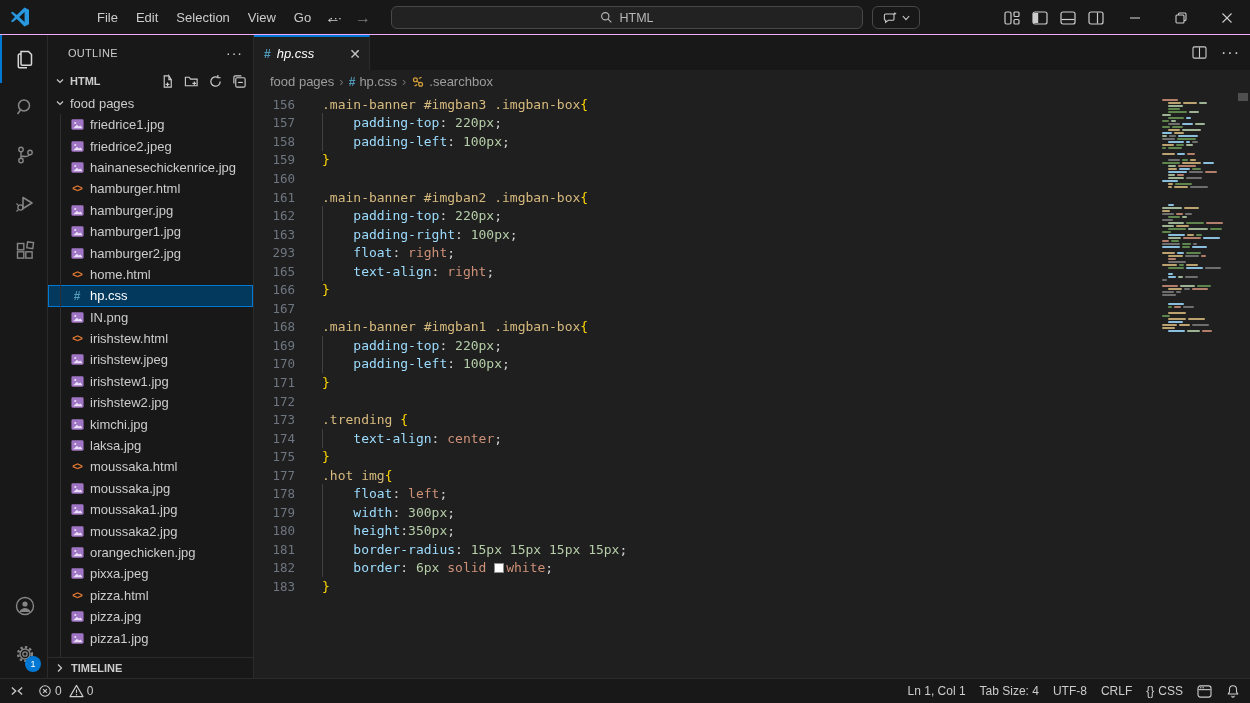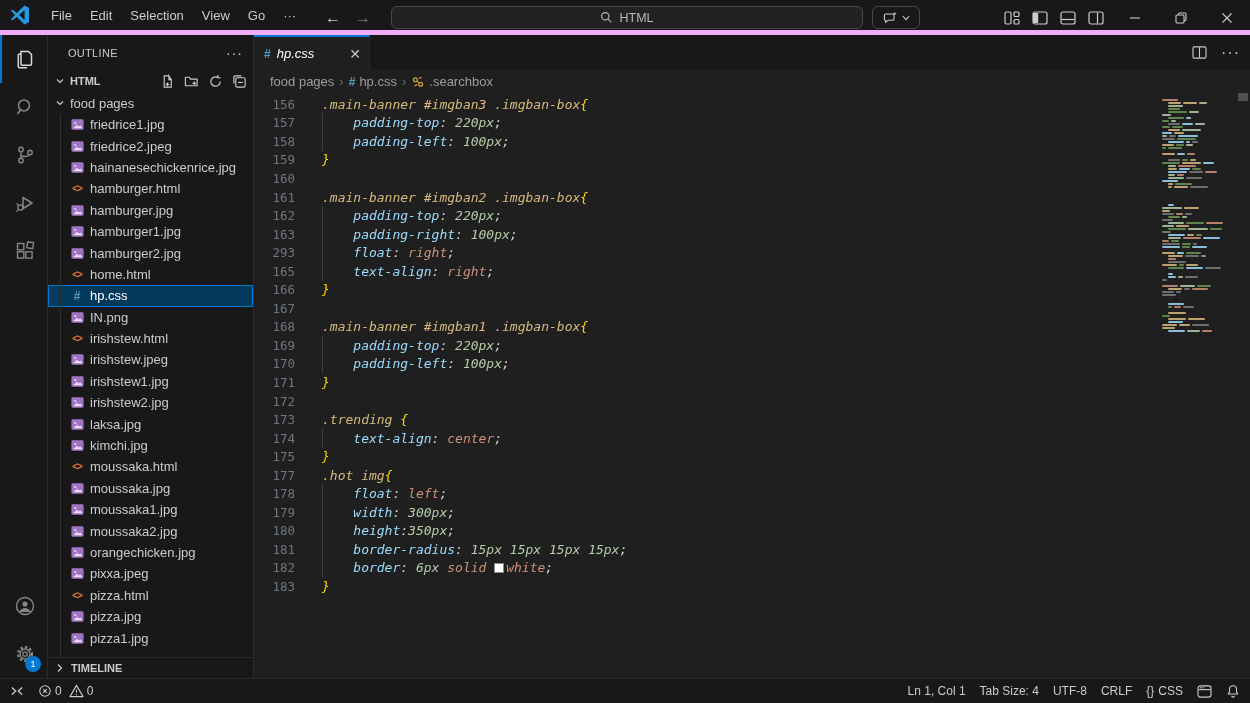--- a/index.html
+++ b/index.html
@@ -2,22 +2,22 @@
 <html><head>
 <meta charset="utf-8">
 <style>
   * { margin:0; padding:0; box-sizing:border-box; }
   html,body { width:1250px; height:703px; overflow:hidden; background:#181818;
               font-family:"Liberation Sans", sans-serif; }
   .app { position:relative; width:1250px; height:703px; background:#181818; color:#cccccc; }
 
   
   .titlebar { position:absolute; left:0; top:0; width:1250px; height:35px;
-              background:#181818; border-bottom:5px solid #f0abfc;
-              display:flex; align-items:center; }
+              background:#181818; border-bottom:1px solid #f0abfc;
+              display:flex; align-items:center;gap:46px; }
   .vscode-logo { width:20px; height:20px; margin:0 12px 0 10px; flex:none; }
   .menus { display:flex; align-items:center; font-size:13px; color:#cccccc; }
   .menu-item { padding:4px 9px; border-radius:5px; cursor:default; }
   .nav-arrows { position:absolute; left:325px; top:0; height:35px; display:flex; align-items:center; gap:14px;
                 font-size:16px; }
   .arrow-back { color:#cccccc; } .arrow-fwd { color:#7a7a7a; }
   .cmd-center { position:absolute; left:391px; top:6px; width:472px; height:23px;
                 background:#222222; border:1px solid #484848; border-radius:6px;
                 display:flex; align-items:center; justify-content:center;
                 font-size:12.5px; color:#b8b8b8; gap:6px; }
@@ -78,21 +78,21 @@
                  font-size:13px; color:#9d9d9d; gap:5px; background:#1f1f1f; }
   .bc-sep { color:#6e6e6e; font-size:13px; }
   .bc-item { display:flex; align-items:center; gap:4px; }
   .bc-hash { color:#519aba; font-weight:bold; font-size:12px; }
 
   .code-area { flex:1; position:relative; overflow:hidden; font-family:"DejaVu Sans Mono", monospace;
                font-size:13px; }
   .code-scroll { position:absolute; left:0; top:2px; right:90px; }
   .cl { height:18.56px; display:flex; white-space:pre; align-items:center; }
   .ln { width:41px; text-align:right; color:#6e7681; flex:none; font-size:12.5px; }
-  .ct { margin-left:27px; position:relative;font-style:italic; }
+  .ct { margin-left:27px; position:relative; }
   .guide { position:absolute; left:0; top:-2px; bottom:-2px; width:1px; background:#404040; }
   .c-pl { color:#d4d4d4; } .c-se { color:#d7ba7d; } .c-br { color:#ffd700; }
   .c-pr { color:#9cdcfe; } .c-nu { color:#b5cea8; } .c-va { color:#ce9178; }
   .c-pu { color:#d4d4d4; }
   .swatch { display:inline-block; width:10px; height:10px; background:#ffffff;
             border:1px solid #8a8a8a; vertical-align:-1px; margin-right:2px; }
 
   .minimap { position:absolute; top:0; right:14px; width:74px; padding-top:3px; }
   .mm-row { height:2px; margin-bottom:1px; display:flex; gap:2px; }
   .mm-seg { height:2px; border-radius:1px; opacity:.85; }
@@ -398,31 +398,31 @@
               <span class="file-label">irishstew2.jpg</span>
             </div>
             <div class="file-row">
               <span class="file-icon">
                 <svg width="15" height="15" viewBox="0 0 16 16">
                   <rect x="1.5" y="2.5" width="13" height="11" rx="1.5" fill="#a074c4"></rect>
                   <circle cx="5.6" cy="6.4" r="1.15" fill="#e9def6"></circle>
                   <path d="M3.4 12 L7.4 8.2 L9.5 10.2 L11 9 L12.8 10.8 V12 Z" fill="#e9def6"></path>
                 </svg>
               </span>
+              <span class="file-label">kimchi.jpg</span>
+            </div>
+            <div class="file-row">
+              <span class="file-icon">
+                <svg width="15" height="15" viewBox="0 0 16 16">
+                  <rect x="1.5" y="2.5" width="13" height="11" rx="1.5" fill="#a074c4"></rect>
+                  <circle cx="5.6" cy="6.4" r="1.15" fill="#e9def6"></circle>
+                  <path d="M3.4 12 L7.4 8.2 L9.5 10.2 L11 9 L12.8 10.8 V12 Z" fill="#e9def6"></path>
+                </svg>
+              </span>
               <span class="file-label">laksa.jpg</span>
-            </div>
-            <div class="file-row">
-              <span class="file-icon">
-                <svg width="15" height="15" viewBox="0 0 16 16">
-                  <rect x="1.5" y="2.5" width="13" height="11" rx="1.5" fill="#a074c4"></rect>
-                  <circle cx="5.6" cy="6.4" r="1.15" fill="#e9def6"></circle>
-                  <path d="M3.4 12 L7.4 8.2 L9.5 10.2 L11 9 L12.8 10.8 V12 Z" fill="#e9def6"></path>
-                </svg>
-              </span>
-              <span class="file-label">kimchi.jpg</span>
             </div>
             <div class="file-row">
               <span class="file-icon fi-html">&lt;&gt;</span>
               <span class="file-label">moussaka.html</span>
             </div>
             <div class="file-row">
               <span class="file-icon">
                 <svg width="15" height="15" viewBox="0 0 16 16">
                   <rect x="1.5" y="2.5" width="13" height="11" rx="1.5" fill="#a074c4"></rect>
                   <circle cx="5.6" cy="6.4" r="1.15" fill="#e9def6"></circle>

